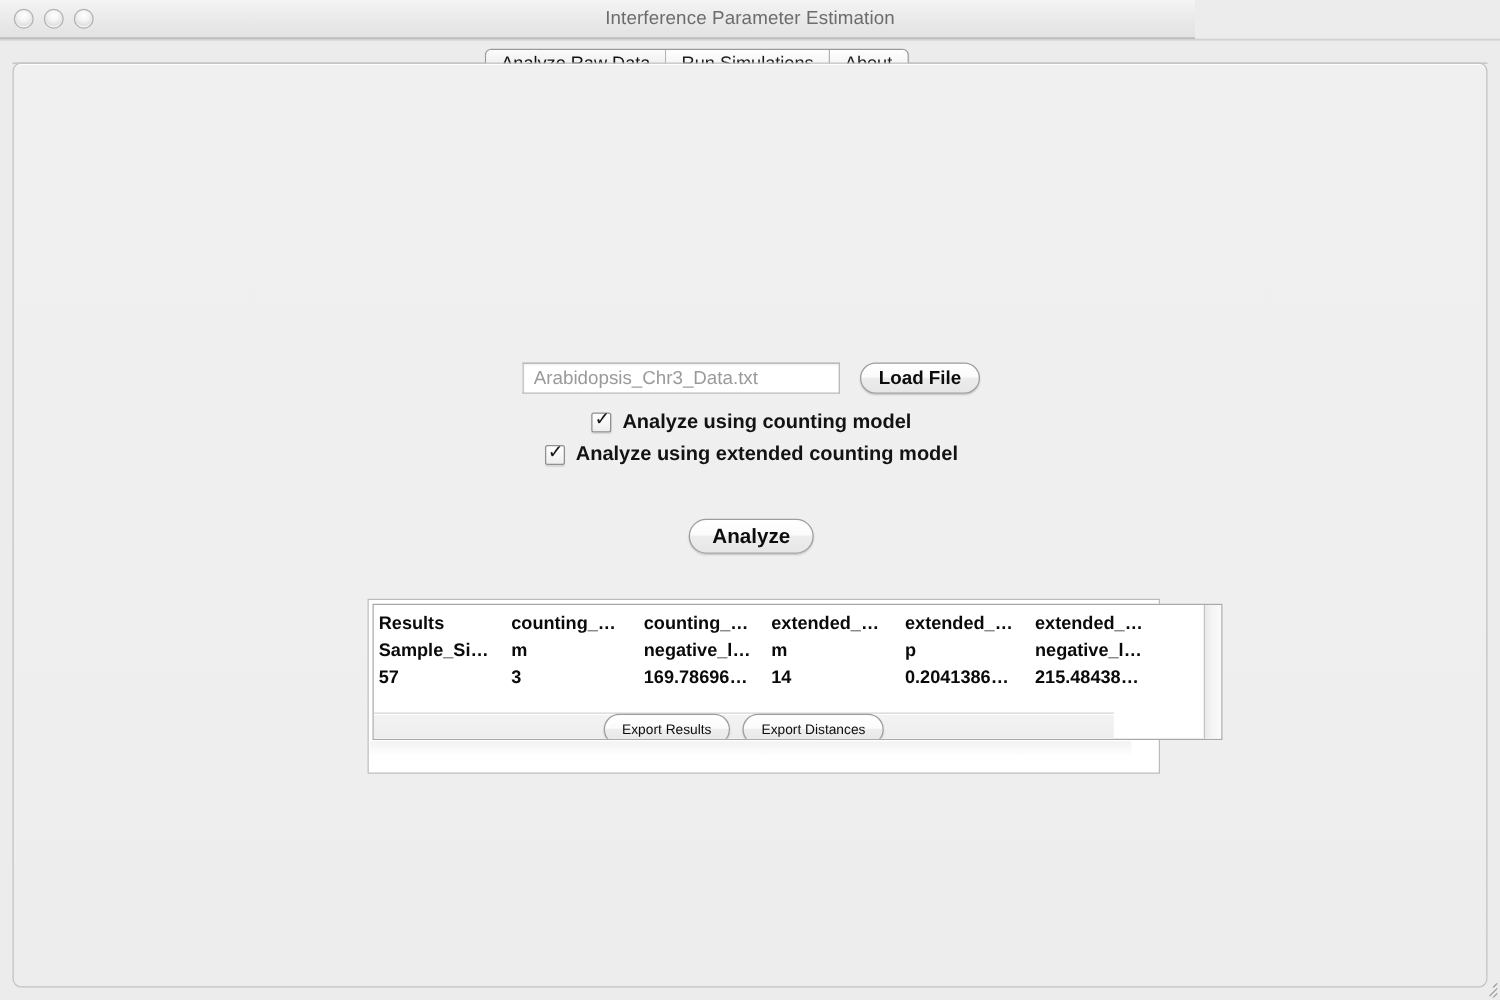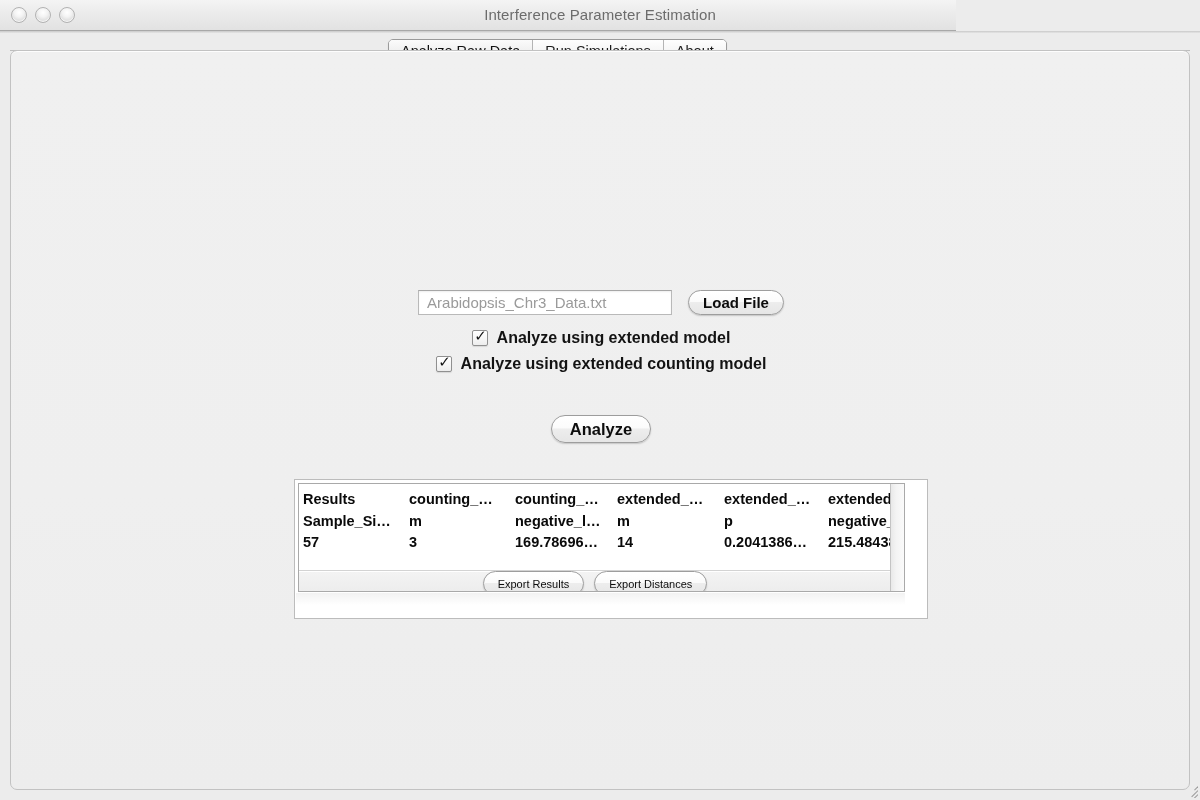--- a/index.html
+++ b/index.html
@@ -237,21 +237,21 @@
     width: 634px;
     height: 140px;
     background: #ffffff;
     border: 1px solid #bcbcbc;
     box-sizing: border-box;
   }
   .results-inner {
     position: absolute;
     left: 3px;
     top: 3px;
-    width: 607px;
+    width: 680px;
     height: 109px;
     border: 1px solid #a9a9a9;
     background: #ffffff;
     box-sizing: border-box;
     overflow: hidden;
   }
   .table-area {
     position: absolute;
     left: 0; top: 0;
     width: 592px;
@@ -383,21 +383,21 @@
 
       <div class="file-row">
         <div class="file-input" title="Arabidopsis_Chr3_Data.txt">Arabidopsis_Chr3_Data.txt</div>
         <div class="aqua-btn bold">Load File</div>
       </div>
 
       <div class="check-row">
         <span class="checkbox">
           <span class="tick">✓</span>
         </span>
-        <span class="check-label">Analyze using extended model</span>
+        <span class="check-label">Analyze using counting model</span>
       </div>
 
       <div class="check-row second">
         <span class="checkbox">
           <span class="tick">✓</span>
         </span>
         <span class="check-label">Analyze using extended counting model</span>
       </div>
 
       <div class="analyze-wrap">

